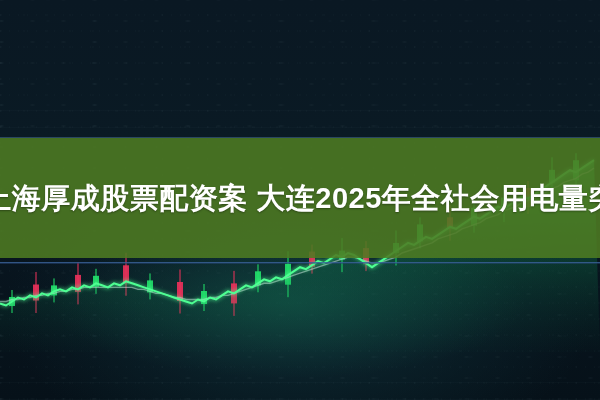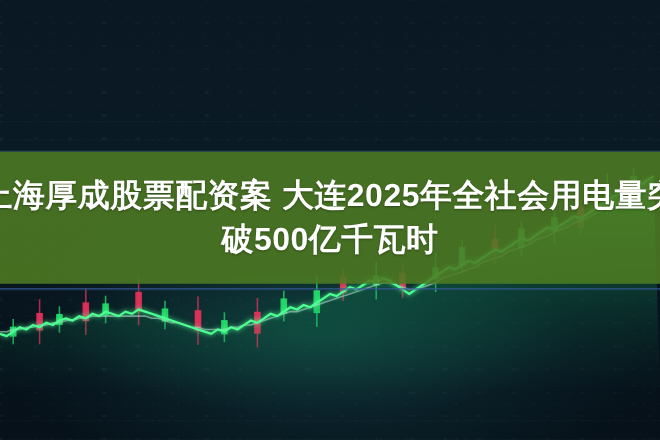--- a/index.html
+++ b/index.html
@@ -174,18 +174,17 @@
       </g>
     <path id="chart-area" fill="url(#areaGrad)" d="M0.0 303.5 L6.0 305.5 L12.0 301.5 L18.0 297.5 L24.0 299.5 L30.0 295.4 L36.0 297.5 L42.0 293.4 L48.0 295.4 L54.0 291.4 L60.0 289.4 L66.0 291.4 L72.0 287.4 L78.0 289.4 L84.0 285.3 L90.0 287.4 L96.0 283.3 L102.0 285.3 L108.0 287.4 L114.0 283.3 L120.0 285.3 L126.0 281.3 L132.0 283.3 L138.0 285.3 L144.0 287.4 L150.0 289.4 L156.0 291.4 L162.0 293.4 L168.0 295.4 L174.0 297.5 L180.0 299.5 L186.0 301.5 L192.0 303.5 L198.0 299.5 L204.0 301.5 L210.0 297.5 L216.0 299.5 L222.0 295.4 L228.0 291.4 L234.0 293.4 L240.0 289.4 L246.0 285.3 L252.0 287.4 L258.0 283.3 L264.0 279.3 L270.0 281.3 L276.0 277.3 L282.0 279.3 L288.0 275.2 L294.0 271.2 L300.0 267.2 L306.0 269.2 L312.0 265.1 L318.0 261.1 L324.0 263.1 L330.0 259.1 L336.0 255.0 L342.0 257.1 L348.0 253.0 L354.0 255.0 L360.0 259.1 L366.0 263.1 L372.0 267.2 L378.0 263.1 L384.0 259.1 L390.0 255.0 L396.0 251.0 L402.0 247.0 L408.0 242.9 L414.0 244.9 L420.0 240.9 L426.0 236.9 L432.0 238.9 L438.0 234.8 L444.0 230.8 L450.0 226.8 L456.0 228.8 L462.0 224.7 L468.0 220.7 L474.0 216.7 L480.0 218.7 L486.0 214.6 L492.0 210.6 L498.0 206.6 L504.0 208.6 L510.0 204.5 L516.0 200.5 L522.0 196.5 L528.0 198.5 L534.0 194.4 L540.0 190.4 L546.0 186.4 L552.0 182.3 L558.0 178.3 L564.0 174.2 L570.0 170.2 L576.0 172.2 L582.0 168.2 L588.0 164.1 L594.0 160.1 L600 352 L0 352 Z"></path>
     <path id="chart-ma" fill="none" stroke="#cfd8dc" stroke-opacity=".55" stroke-width="1.4" filter="url(#tinyBlur)" d="M0.0 301.5 L6.0 301.5 L12.0 299.5 L18.0 299.5 L24.0 297.5 L30.0 297.5 L36.0 295.4 L42.0 295.4 L48.0 293.4 L54.0 293.4 L60.0 291.4 L66.0 291.4 L72.0 289.4 L78.0 289.4 L84.0 287.4 L90.0 287.4 L96.0 287.4 L102.0 287.4 L108.0 287.4 L114.0 287.4 L120.0 287.4 L126.0 287.4 L132.0 287.4 L138.0 289.4 L144.0 289.4 L150.0 291.4 L156.0 293.4 L162.0 293.4 L168.0 295.4 L174.0 297.5 L180.0 297.5 L186.0 299.5 L192.0 299.5 L198.0 299.5 L204.0 299.5 L210.0 297.5 L216.0 297.5 L222.0 295.4 L228.0 295.4 L234.0 293.4 L240.0 291.4 L246.0 289.4 L252.0 287.4 L258.0 285.3 L264.0 283.3 L270.0 283.3 L276.0 281.3 L282.0 279.3 L288.0 277.3 L294.0 275.2 L300.0 273.2 L306.0 271.2 L312.0 269.2 L318.0 267.2 L324.0 265.1 L330.0 263.1 L336.0 261.1 L342.0 259.1 L348.0 257.1 L354.0 257.1 L360.0 259.1 L366.0 261.1 L372.0 263.1 L378.0 263.1 L384.0 261.1 L390.0 259.1 L396.0 257.1 L402.0 253.0 L408.0 251.0 L414.0 249.0 L420.0 247.0 L426.0 244.9 L432.0 242.9 L438.0 238.9 L444.0 236.9 L450.0 234.8 L456.0 232.8 L462.0 228.8 L468.0 226.8 L474.0 224.7 L480.0 222.7 L486.0 218.7 L492.0 216.7 L498.0 214.6 L504.0 210.6 L510.0 208.6 L516.0 206.6 L522.0 202.5 L528.0 200.5 L534.0 198.5 L540.0 194.4 L546.0 192.4 L552.0 188.4 L558.0 186.4 L564.0 182.3 L570.0 180.3 L576.0 178.3 L582.0 174.2 L588.0 172.2 L594.0 168.2"></path>
     <path id="chart-line" fill="none" stroke="#4dff92" stroke-width="2" filter="url(#softGlow)" d="M0.0 303.5 L6.0 305.5 L12.0 301.5 L18.0 297.5 L24.0 299.5 L30.0 295.4 L36.0 297.5 L42.0 293.4 L48.0 295.4 L54.0 291.4 L60.0 289.4 L66.0 291.4 L72.0 287.4 L78.0 289.4 L84.0 285.3 L90.0 287.4 L96.0 283.3 L102.0 285.3 L108.0 287.4 L114.0 283.3 L120.0 285.3 L126.0 281.3 L132.0 283.3 L138.0 285.3 L144.0 287.4 L150.0 289.4 L156.0 291.4 L162.0 293.4 L168.0 295.4 L174.0 297.5 L180.0 299.5 L186.0 301.5 L192.0 303.5 L198.0 299.5 L204.0 301.5 L210.0 297.5 L216.0 299.5 L222.0 295.4 L228.0 291.4 L234.0 293.4 L240.0 289.4 L246.0 285.3 L252.0 287.4 L258.0 283.3 L264.0 279.3 L270.0 281.3 L276.0 277.3 L282.0 279.3 L288.0 275.2 L294.0 271.2 L300.0 267.2 L306.0 269.2 L312.0 265.1 L318.0 261.1 L324.0 263.1 L330.0 259.1 L336.0 255.0 L342.0 257.1 L348.0 253.0 L354.0 255.0 L360.0 259.1 L366.0 263.1 L372.0 267.2 L378.0 263.1 L384.0 259.1 L390.0 255.0 L396.0 251.0 L402.0 247.0 L408.0 242.9 L414.0 244.9 L420.0 240.9 L426.0 236.9 L432.0 238.9 L438.0 234.8 L444.0 230.8 L450.0 226.8 L456.0 228.8 L462.0 224.7 L468.0 220.7 L474.0 216.7 L480.0 218.7 L486.0 214.6 L492.0 210.6 L498.0 206.6 L504.0 208.6 L510.0 204.5 L516.0 200.5 L522.0 196.5 L528.0 198.5 L534.0 194.4 L540.0 190.4 L546.0 186.4 L552.0 182.3 L558.0 178.3 L564.0 174.2 L570.0 170.2 L576.0 172.2 L582.0 168.2 L588.0 164.1 L594.0 160.1"></path>
   </svg>
 
   <div class="rule rule-top"></div>
 
   <div class="banner">
     <div class="banner-line">上海厚成股票配资案 大连2025年全社会用电量突</div>
-    <div class="banner-line">破500亿千瓦时</div>
   </div>
 
   <div class="rule rule-bottom"></div>
 
 </div>
 
 </body></html>

